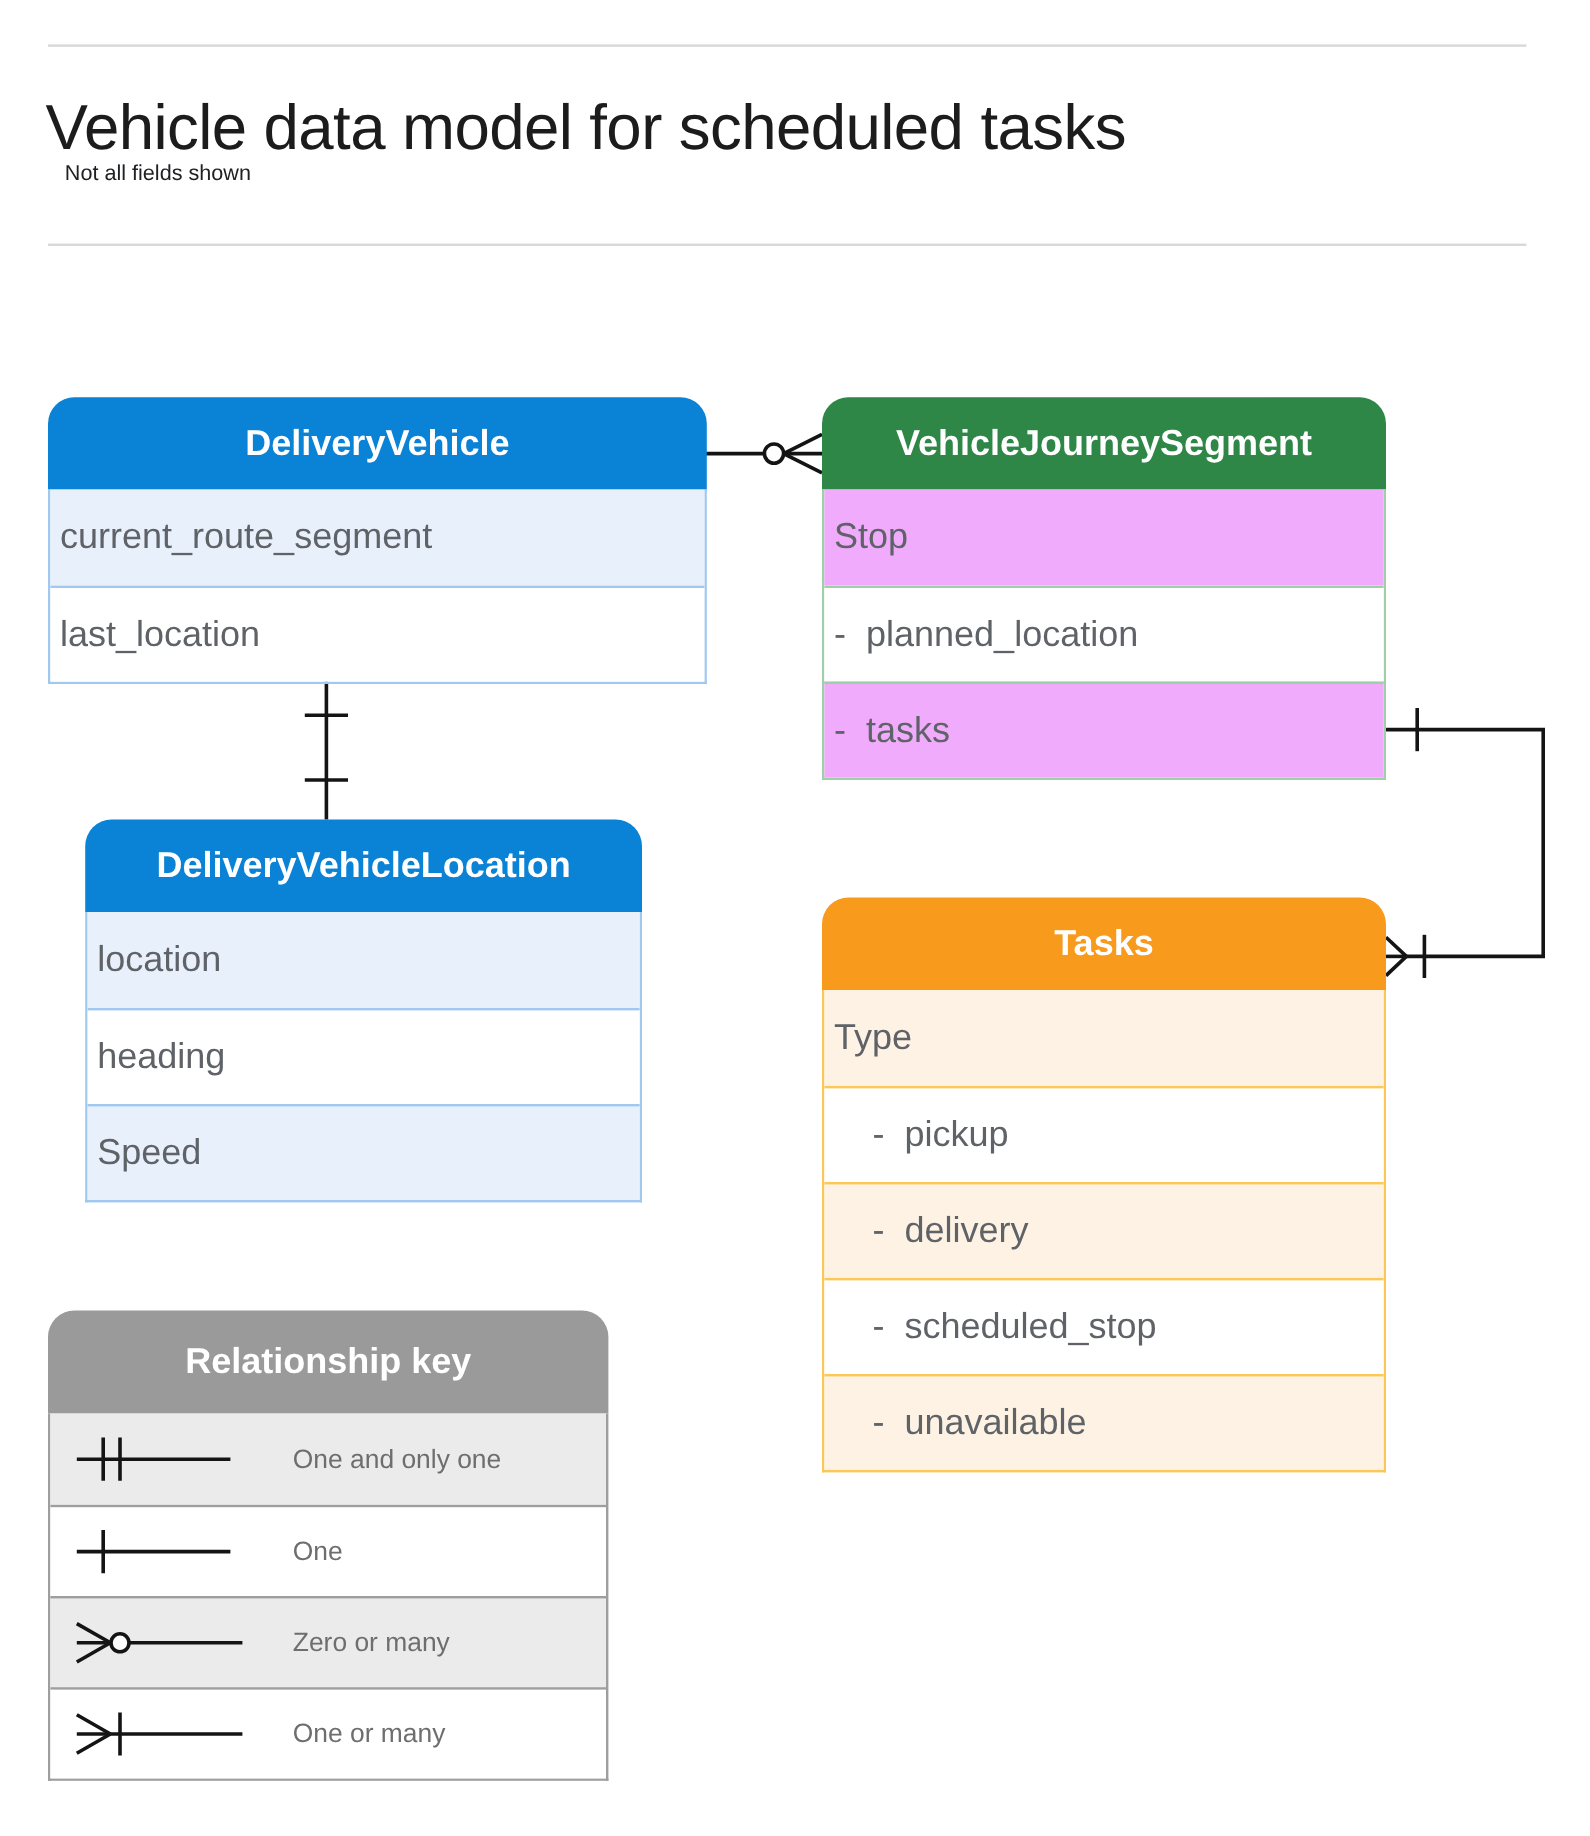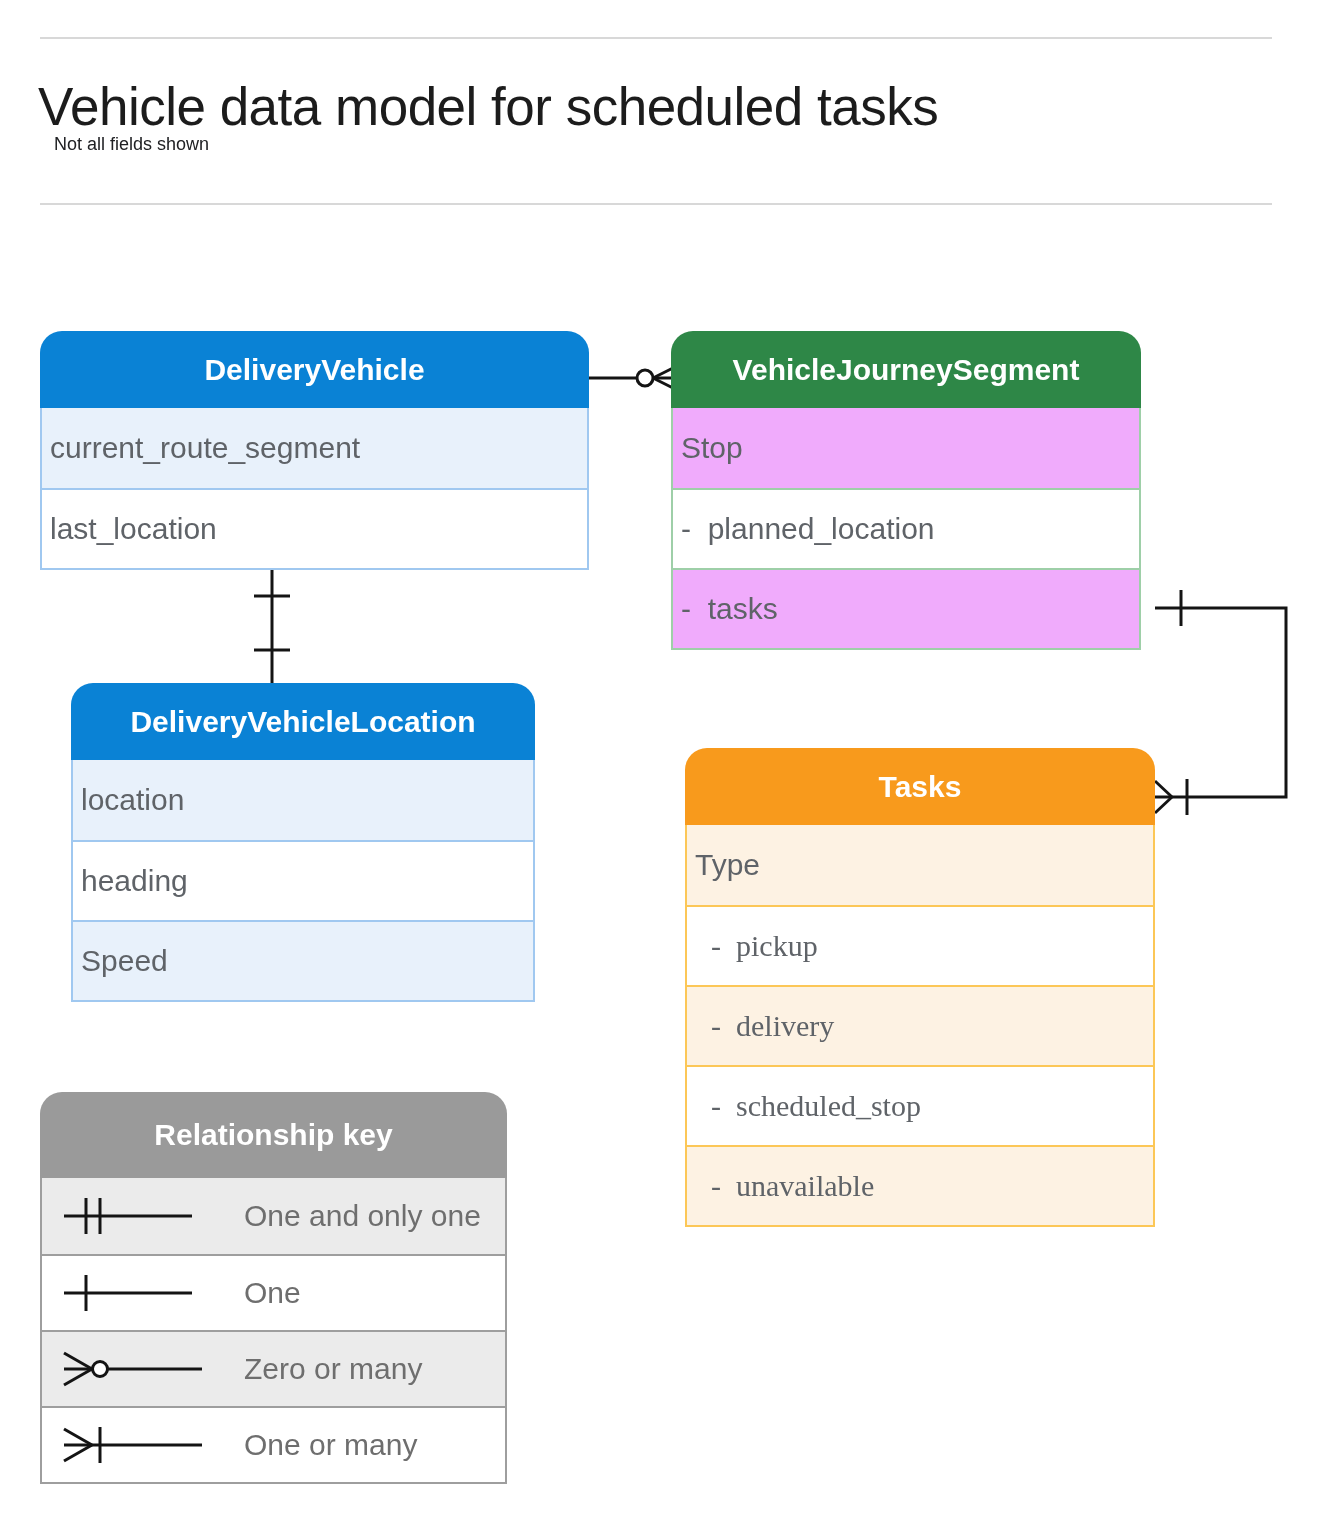--- a/index.html
+++ b/index.html
@@ -19,21 +19,21 @@
     height:77px;border-radius:22px 22px 0 0;display:flex;align-items:center;
     justify-content:center;color:#ffffff;font-size:30px;font-weight:bold;
   }
   .entity-body{border-style:solid;border-width:0 2px 2px 2px;}
   .entity-row{
     height:80px;display:flex;align-items:center;font-size:30px;color:#5f6368;
     white-space:pre;padding-left:8px;box-sizing:border-box;
   }
   .entity-row + .entity-row{border-top-style:solid;border-top-width:2px;}
   .entity-row.sub{}
-  .entity-row.sub-deep{padding-left:24px;font-family:Liberation Serif, serif;}
+  .entity-row.sub-deep{padding-left:40px;}
   
   .blue .entity-header{background:#0a82d5;}
   .blue .entity-body{border-color:#a0c8f0;}
   .blue .entity-row + .entity-row{border-top-color:#a0c8f0;}
   .blue .tint{background:#e8f1fb;}
   
   .green .entity-header{background:#2e8747;}
   .green .entity-body{border-color:#9ecfa8;}
   .green .entity-row + .entity-row{border-top-color:#9ecfa8;}
   .green .tint{background:#f0abfc;}
@@ -41,21 +41,21 @@
   .orange .entity-header{background:#f89a1c;}
   .orange .entity-body{border-color:#fcc757;}
   .orange .entity-row + .entity-row{border-top-color:#fcc757;}
   .orange .tint{background:#fdf2e3;}
   
   .gray .entity-header{background:#9a9a9a;height:86px;}
   .gray .entity-body{border-color:#9e9e9e;}
   .gray .entity-row + .entity-row{border-top-color:#9e9e9e;}
   .gray .tint{background:#ebebeb;}
   .legend-row{height:76px;display:flex;align-items:center;padding-left:20px;box-sizing:border-box;}
-  .legend-label{font-size:30px;color:#6e6e6e;margin-left:22px;white-space:nowrap;}
+  .legend-label{font-size:22px;color:#6e6e6e;margin-left:22px;white-space:nowrap;}
   .white-row{background:#ffffff;}
 </style>
 </head>
 <body>
 
 <div class="canvas">
 
   <div class="rule" style="left:40px;top:37px;width:1232px;"></div>
   <div class="page-title">Vehicle data model for scheduled tasks</div>
   <div class="page-subtitle">Not all fields shown</div>
@@ -86,21 +86,21 @@
   </svg>
 
   <div class="entity blue" style="left:40px;top:331px;width:549px;">
     <div class="entity-header">DeliveryVehicle</div>
     <div class="entity-body">
       <div class="entity-row tint">current_route_segment</div>
       <div class="entity-row white-row">last_location</div>
     </div>
   </div>
 
-  <div class="entity green" style="left:671px;top:331px;width:470px;">
+  <div class="entity green" style="left:685px;top:331px;width:470px;">
     <div class="entity-header">VehicleJourneySegment</div>
     <div class="entity-body">
       <div class="entity-row tint">Stop</div>
       <div class="entity-row white-row sub">-  planned_location</div>
       <div class="entity-row tint sub">-  tasks</div>
     </div>
   </div>
 
   <div class="entity blue" style="left:40px;top:683px;width:464px;margin-left:31px;">
     <div class="entity-header">DeliveryVehicleLocation</div>

